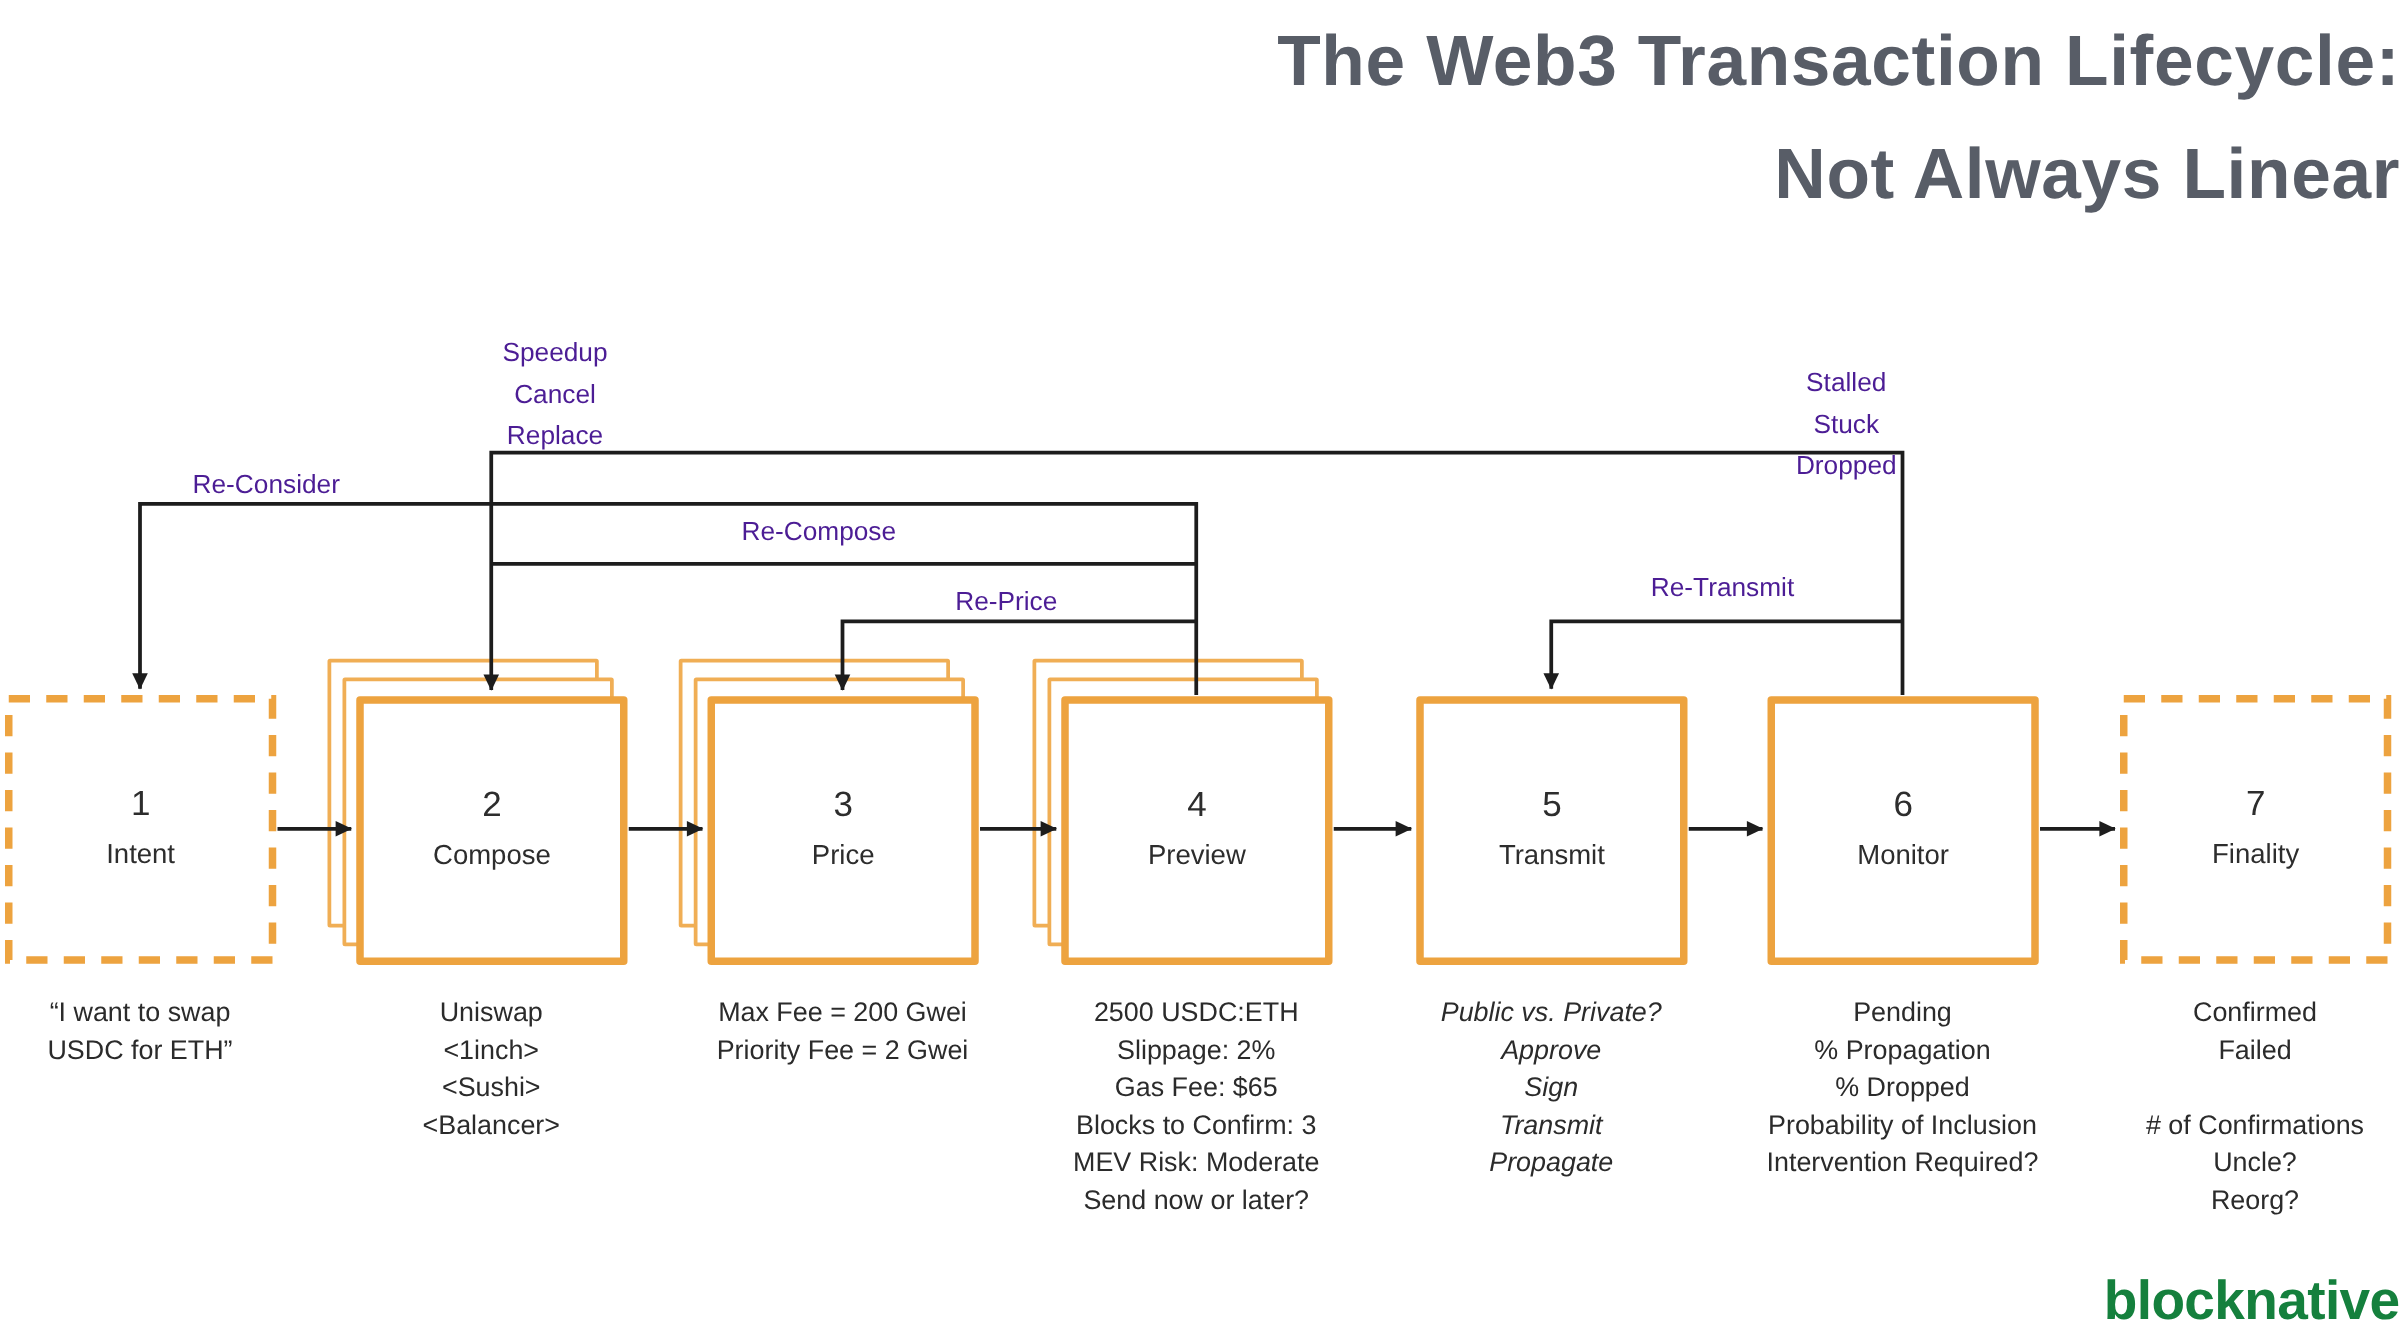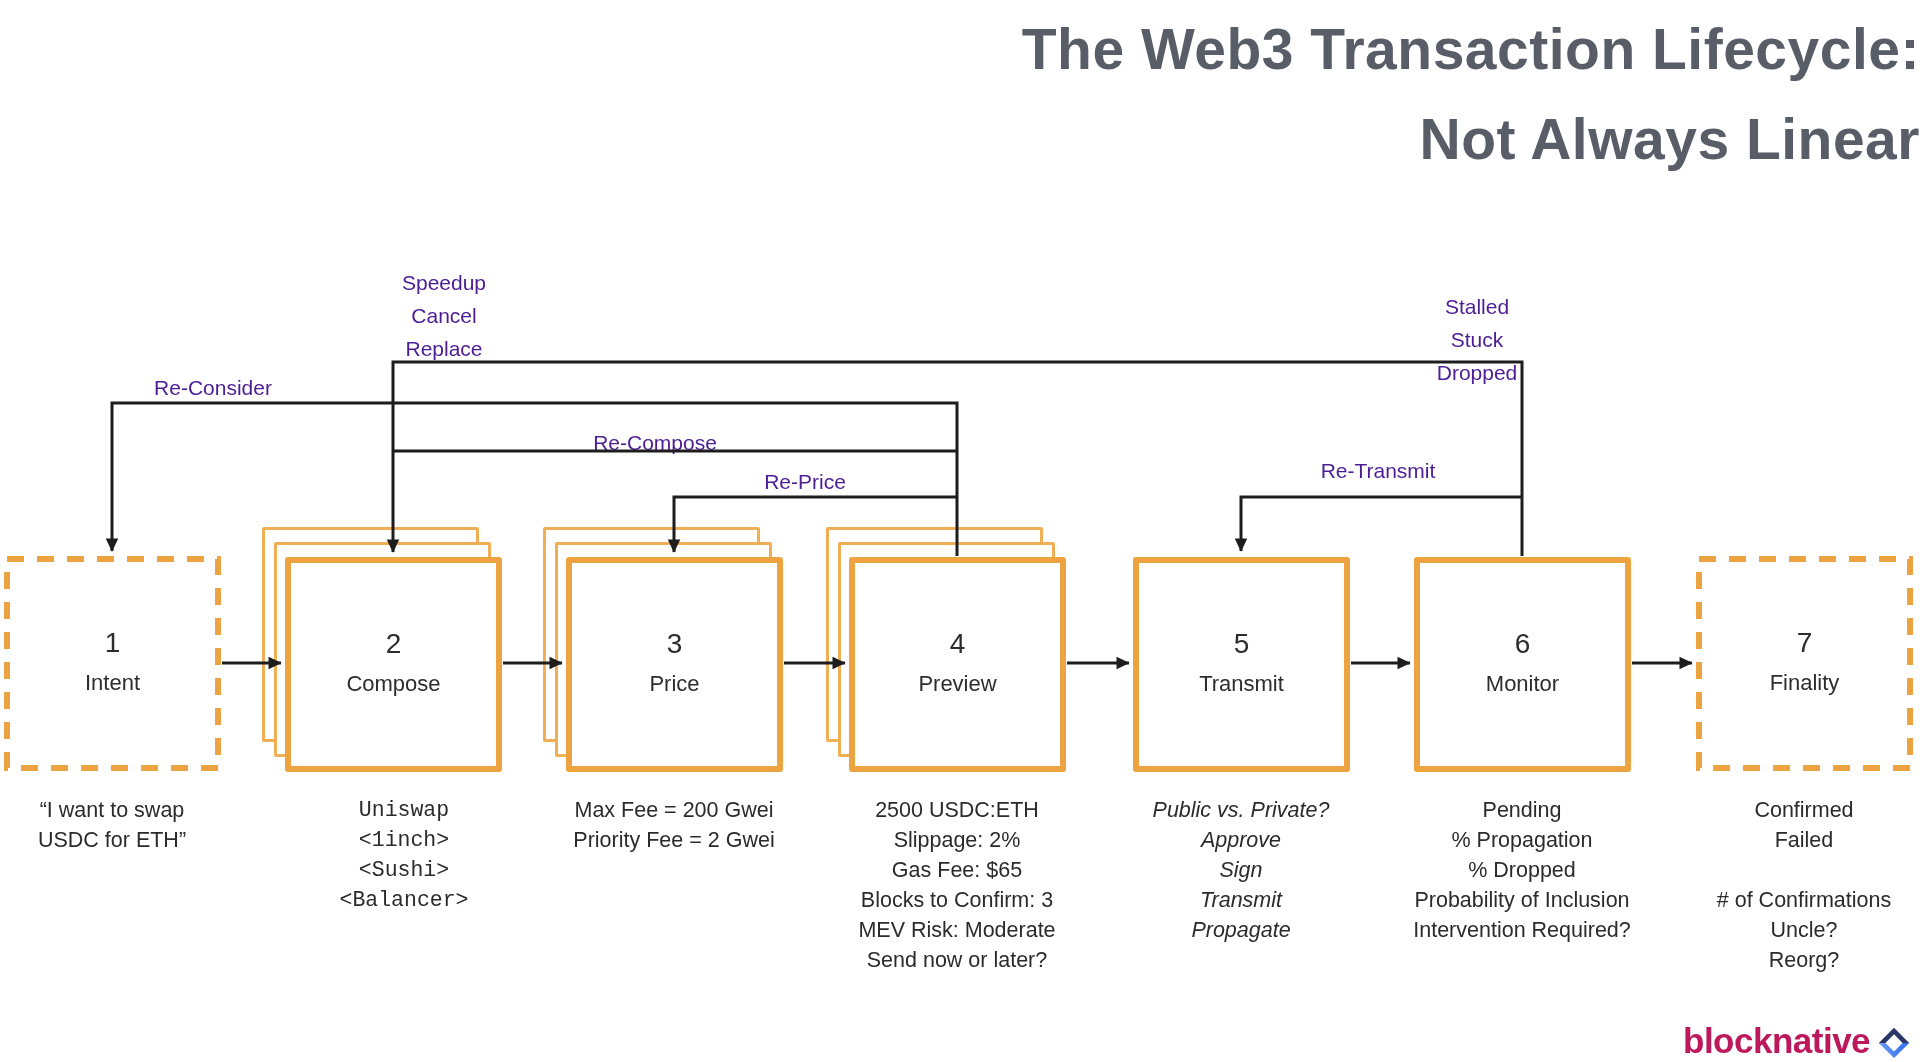--- a/index.html
+++ b/index.html
@@ -39,21 +39,21 @@
   .stage-num{font-size:28px;line-height:30px;}
   .stage-name{font-size:22px;line-height:32px;}
   
   .caption{
     top:795px;width:260px;text-align:center;font-size:21.5px;line-height:30px;
     color:#2b2b2b;white-space:pre-line;z-index:4;
   }
   
   .logo{left:1683px;top:1020px;display:flex;align-items:center;gap:5px;z-index:5;}
   .logo-text{
-    font-size:35px;font-weight:700;color:#be185d;letter-spacing:-0.5px;line-height:40px;
+    font-size:44px;font-weight:700;color:#15803d;letter-spacing:-0.5px;line-height:40px;
   }
 </style>
 </head>
 <body>
 
 <div id="canvas">
 
   <div class="abs title">
     <div>The Web3 Transaction Lifecycle:</div>
     <div>Not Always Linear</div>
@@ -107,21 +107,21 @@
   <div class="abs box" style="left:1133px;top:557px;"></div>
   <div class="abs box" style="left:1414px;top:557px;"></div>
 
   <div class="abs loop-label" style="left:329px;top:266px;">Speedup
 Cancel
 Replace</div>
   <div class="abs loop-label" style="left:1362px;top:266px;margin-top:24px;">Stalled
 Stuck
 Dropped</div>
   <div class="abs loop-label" style="left:98px;top:371px;">Re-Consider</div>
-  <div class="abs loop-label" style="left:540px;top:426px;text-align:center;">Re-Compose</div>
+  <div class="abs loop-label" style="left:540px;top:409px;text-align:center;">Re-Compose</div>
   <div class="abs loop-label" style="left:690px;top:465px;">Re-Price</div>
   <div class="abs loop-label" style="left:1263px;top:454px;text-align:center;">Re-Transmit</div>
 
   <div class="abs stage-text" style="left:4px;top:556px;">
     <div class="stage-num">1</div>
     <div class="stage-name">Intent</div>
   </div>
   <div class="abs stage-text" style="left:285px;top:557px;">
     <div class="stage-num">2</div>
     <div class="stage-name">Compose</div>
@@ -142,21 +142,21 @@
     <div class="stage-num">6</div>
     <div class="stage-name">Monitor</div>
   </div>
   <div class="abs stage-text" style="left:1696px;top:556px;">
     <div class="stage-num">7</div>
     <div class="stage-name">Finality</div>
   </div>
 
   <div class="abs caption" style="left:-18px;">“I want to swap
 USDC for ETH”</div>
-  <div class="abs caption" style="left:274px;font-family:Liberation Mono, monospace;">Uniswap
+  <div class="abs caption" style="left:263px;">Uniswap
 &lt;1inch&gt;
 &lt;Sushi&gt;
 &lt;Balancer&gt;</div>
   <div class="abs caption" style="left:544px;">Max Fee = 200 Gwei
 Priority Fee = 2 Gwei</div>
   <div class="abs caption" style="left:827px;">2500 USDC:ETH
 Slippage: 2%
 Gas Fee: $65
 Blocks to Confirm: 3
 MEV Risk: Moderate

